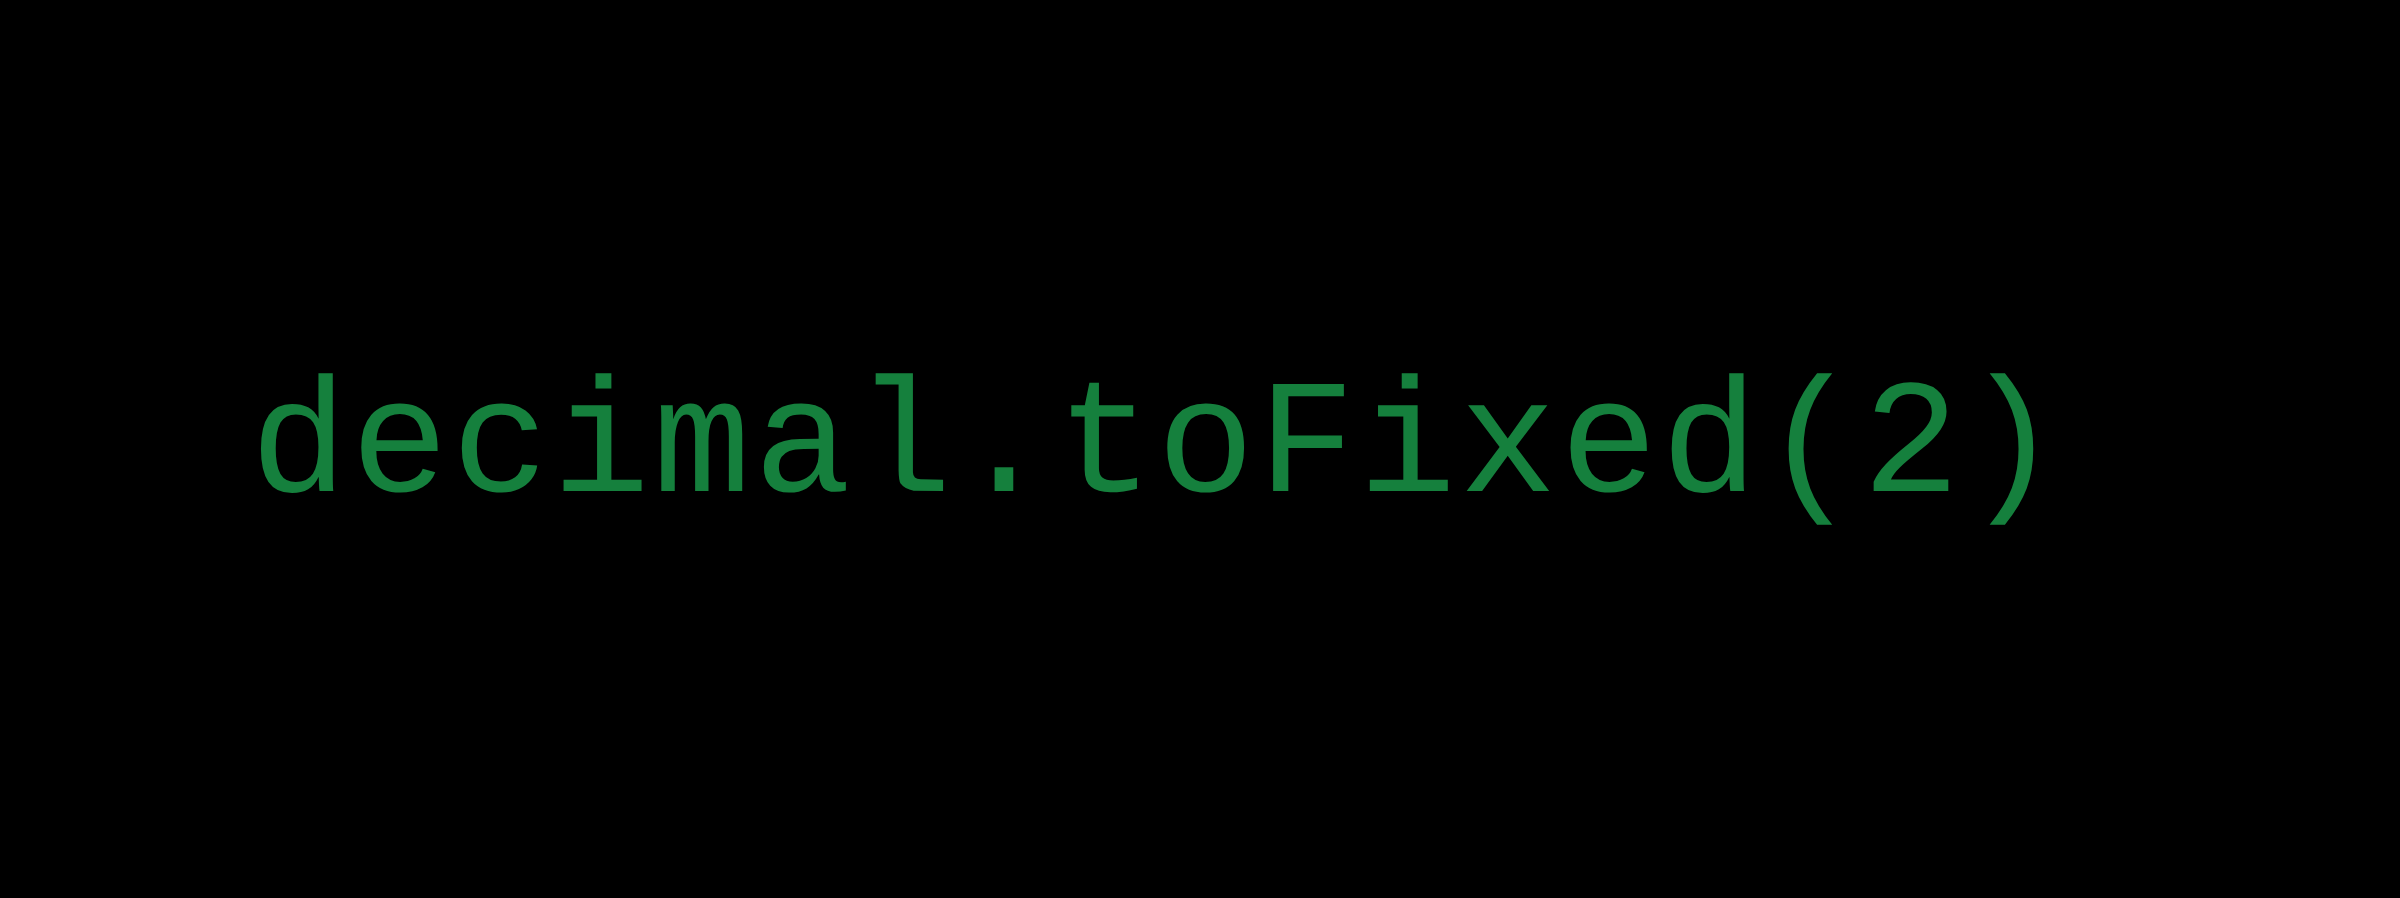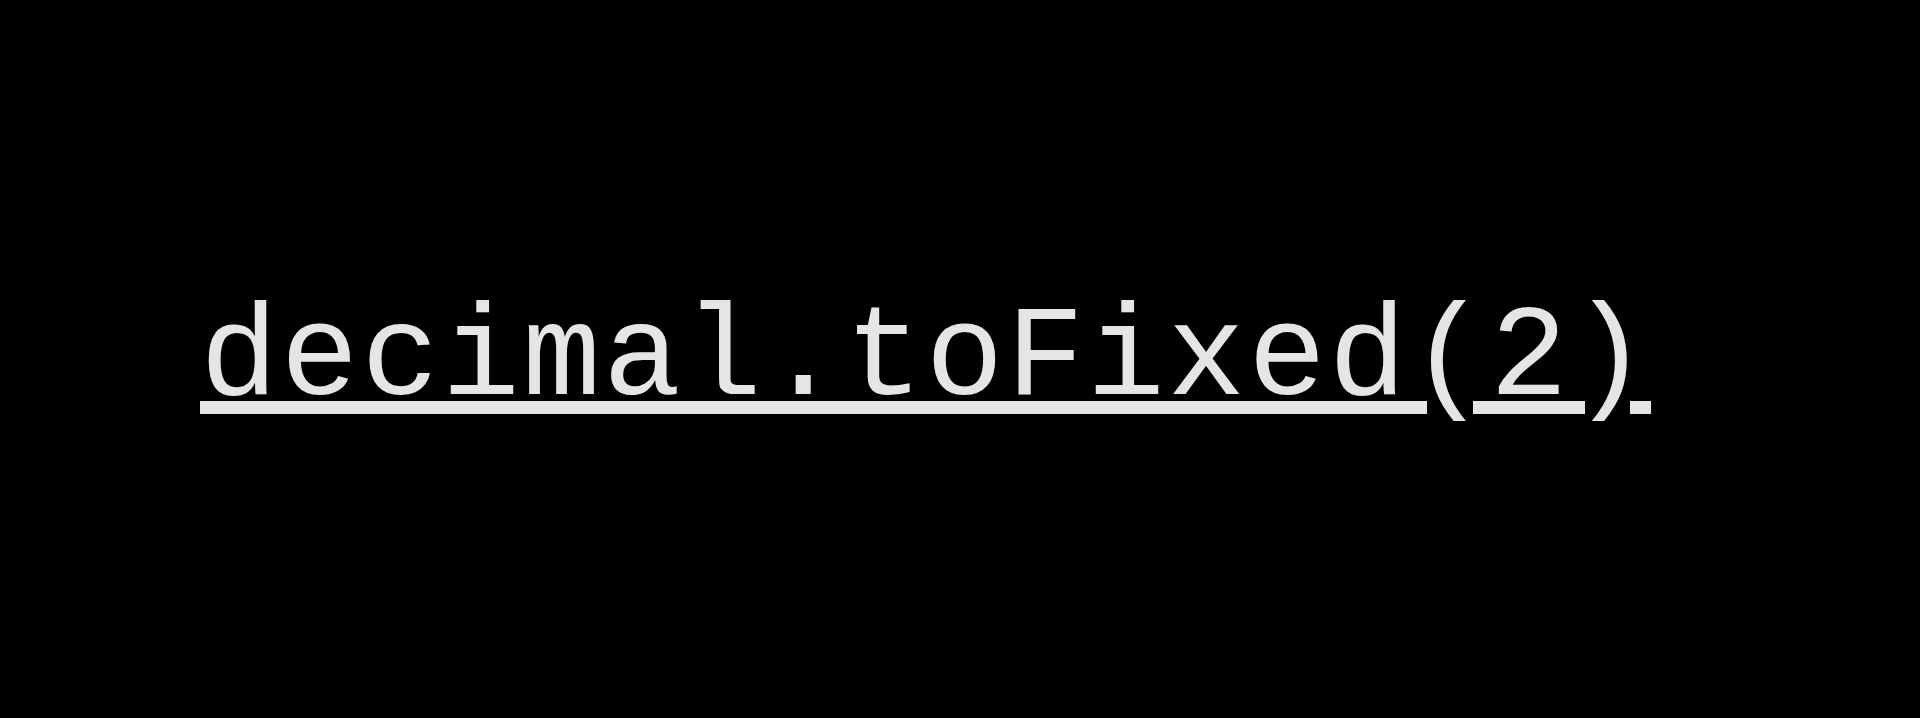--- a/index.html
+++ b/index.html
@@ -18,24 +18,23 @@
       height: 100%;
       display: flex;
       align-items: center;
       justify-content: flex-start;
       padding-left: 200px;
     }
     .code-text {
       font-family: "SF Mono", "Monaco", "Menlo", "Consolas", "Courier New", monospace;
       font-size: 130px;
       font-weight: 400;
-      color: #e5e5e5;
+      color: #15803d;
       letter-spacing: 0.02em;
       white-space: nowrap;
-      text-decoration: underline;
     }
   </style>
 </head>
 <body>
 
 <div class="container">
   <span class="code-text">decimal.toFixed(2)</span>
 </div>
 
 </body></html>

